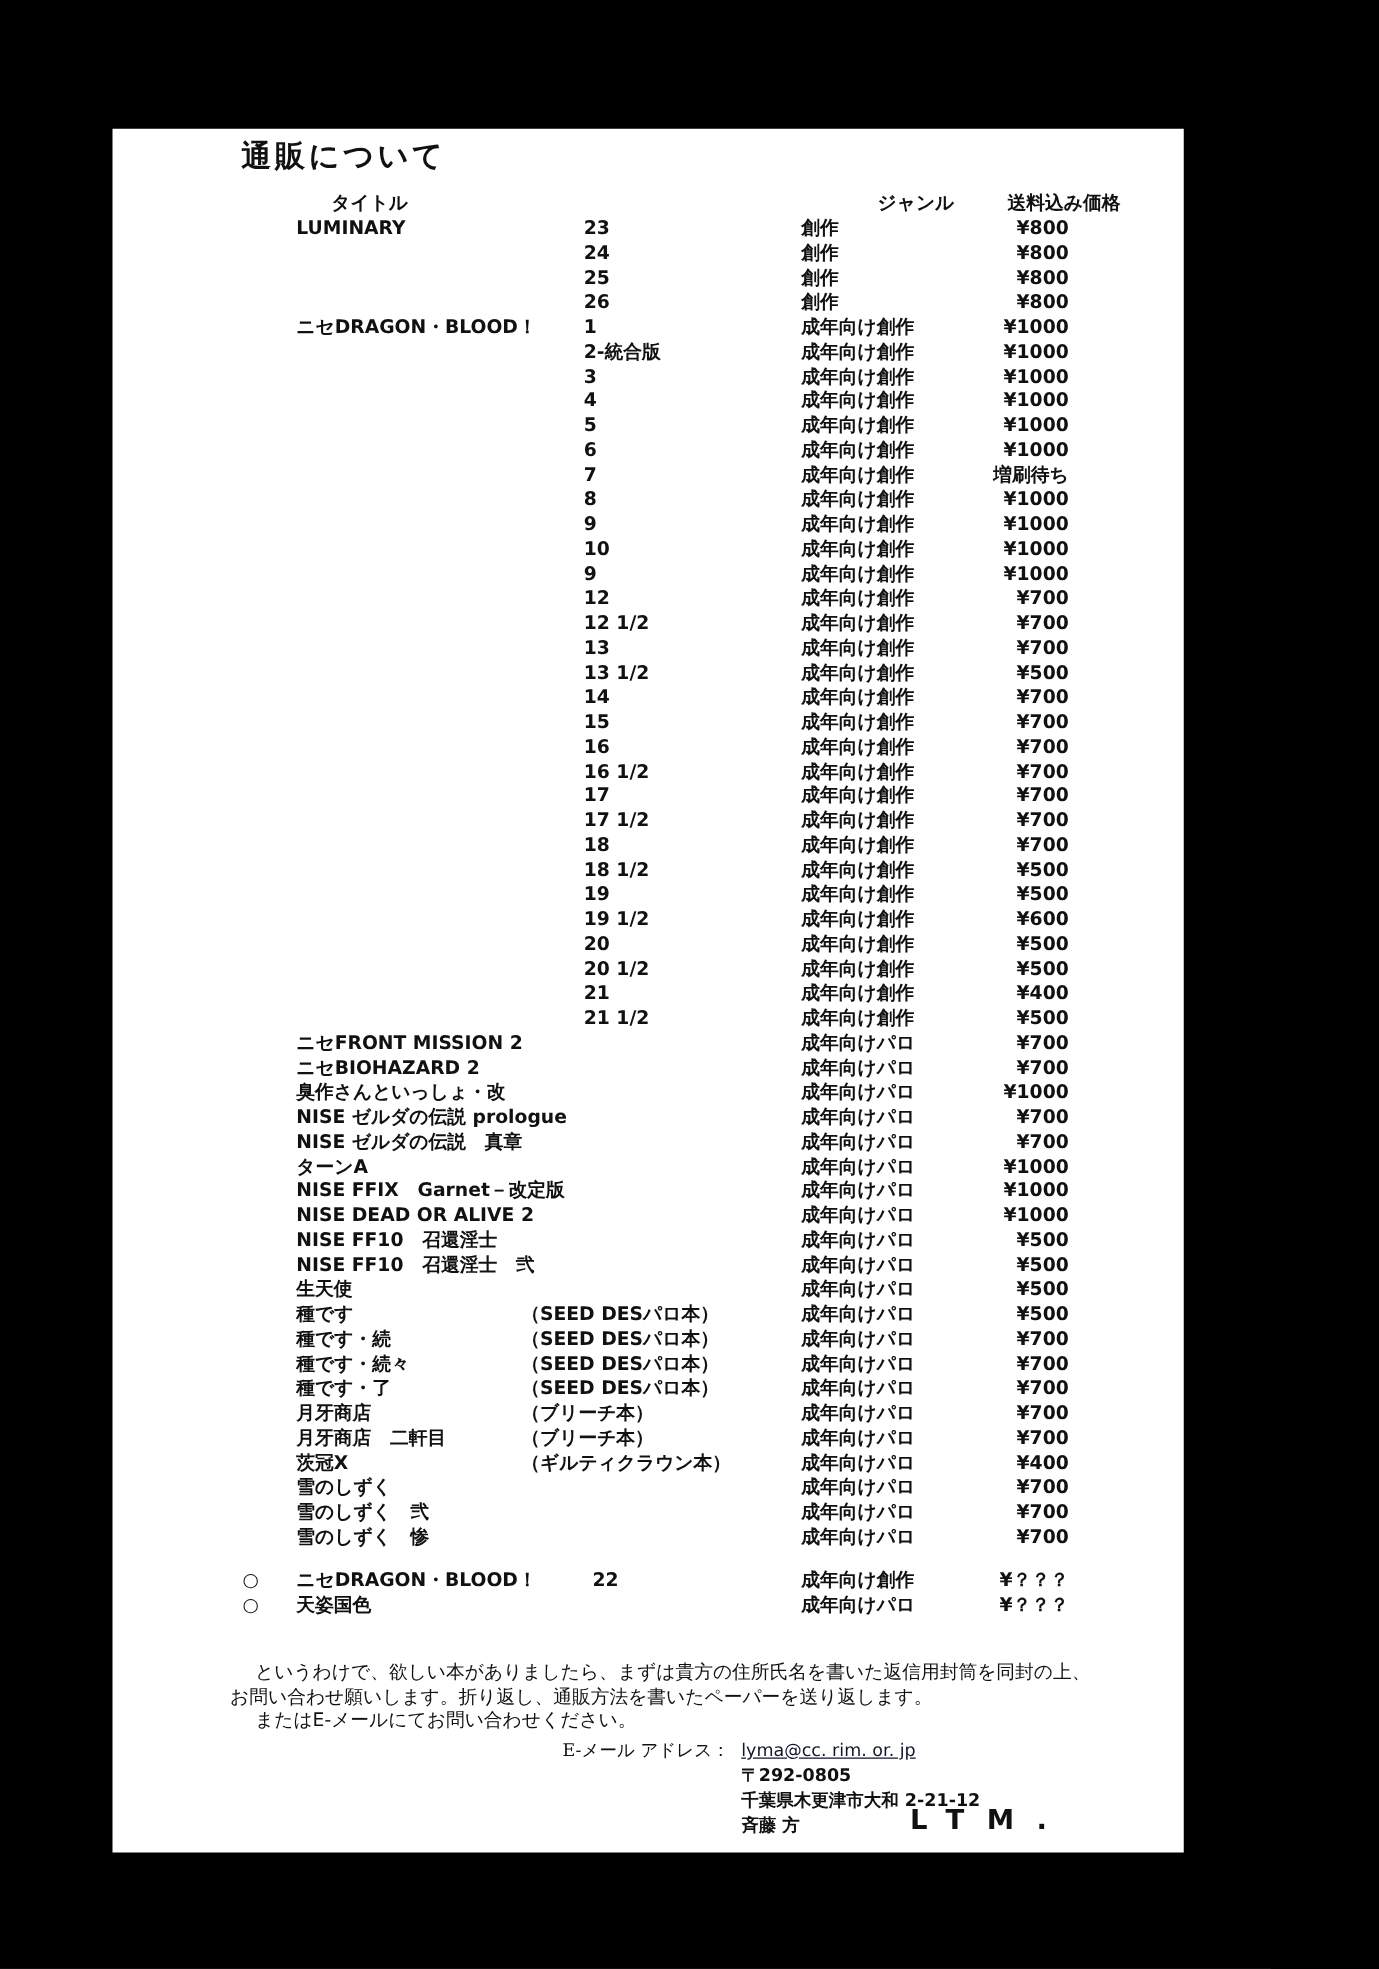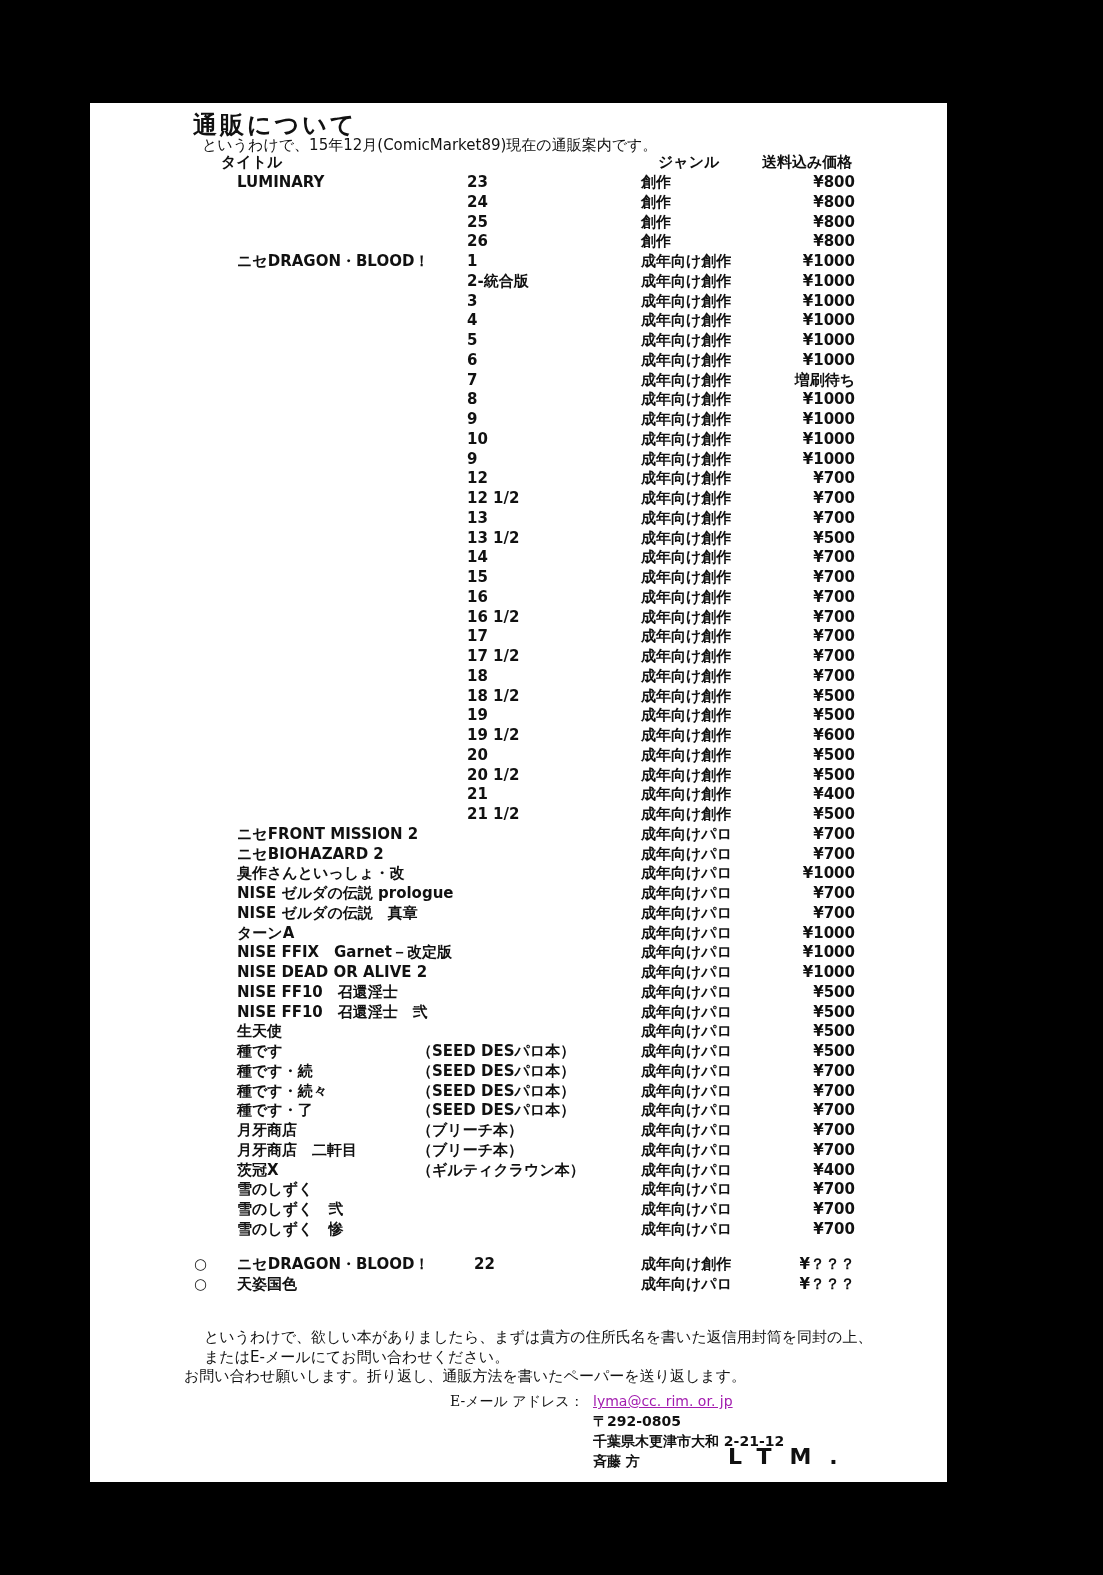--- a/index.html
+++ b/index.html
@@ -41,20 +41,21 @@
     line-height: 18px;
     white-space: nowrap;
   }
   .colhead {
     position: absolute;
     top: 50px;
     font-size: 15px;
     font-weight: bold;
     line-height: 18px;
     white-space: nowrap;
+    margin-left: 44px;
   }
   .colhead.title { left: 131px; }
   .colhead.genre { left: 568px; }
   .colhead.price { left: 672px; }
 
   .rows {
     position: absolute;
     left: 0;
     top: 70px;
     width: 928px;
@@ -106,21 +107,21 @@
     position: absolute;
     left: 360px;
     top: 0;
     font-family: "DejaVu Serif", "Liberation Serif", serif;
   }
   .contact .email {
     position: absolute;
     left: 503px;
     top: 0;
     text-decoration: underline;
-    color: #a21caf;
+    color: #0f172a;
   }
   .contact .postal {
     position: absolute;
     left: 503px;
     top: 20px;
     font-weight: bold;
   }
   .contact .address {
     position: absolute;
     left: 503px;
@@ -142,21 +143,20 @@
     letter-spacing: 18px;
     font-family: "DejaVu Sans", sans-serif;
   }
 </style>
 </head>
 <body>
 
 <div class="page">
 
   <div class="heading">通販について</div>
-  <div class="intro">というわけで、15年12月(ComicMarket89)現在の通販案内です。</div>
 
   <div class="colhead title">タイトル</div>
   <div class="colhead genre">ジャンル</div>
   <div class="colhead price">送料込み価格</div>
 
   <div class="rows" id="rows">
       <div class="row">
         <span class="c-title">LUMINARY</span>
         <span class="c-sub">23</span>
         <span class="c-genre">創作</span>
@@ -448,22 +448,22 @@
       <div class="row">
         <span class="c-mark">○</span>
         <span class="c-title">天姿国色</span>
         <span class="c-genre">成年向けパロ</span>
         <span class="c-price">¥？？？</span>
       </div>
     </div>
 
   <div class="notes">
     <span class="n indent">というわけで、欲しい本がありましたら、まずは貴方の住所氏名を書いた返信用封筒を同封の上、</span>
+    <span class="n" style="margin-left:-10px">お問い合わせ願いします。折り返し、通販方法を書いたペーパーを送り返します。</span>
     <span class="n indent">またはE-メールにてお問い合わせください。</span>
-    <span class="n" style="margin-left:-10px">お問い合わせ願いします。折り返し、通販方法を書いたペーパーを送り返します。</span>
   </div>
 
   <div class="contact">
     <span class="label">E-メール アドレス：</span>
     <a class="email">lyma@cc. rim. or. jp</a>
     <span class="postal">〒292-0805</span>
     <span class="address">千葉県木更津市大和 2-21-12</span>
     <span class="name">斉藤 方</span>
     <span class="circle">LTM.</span>
   </div>

